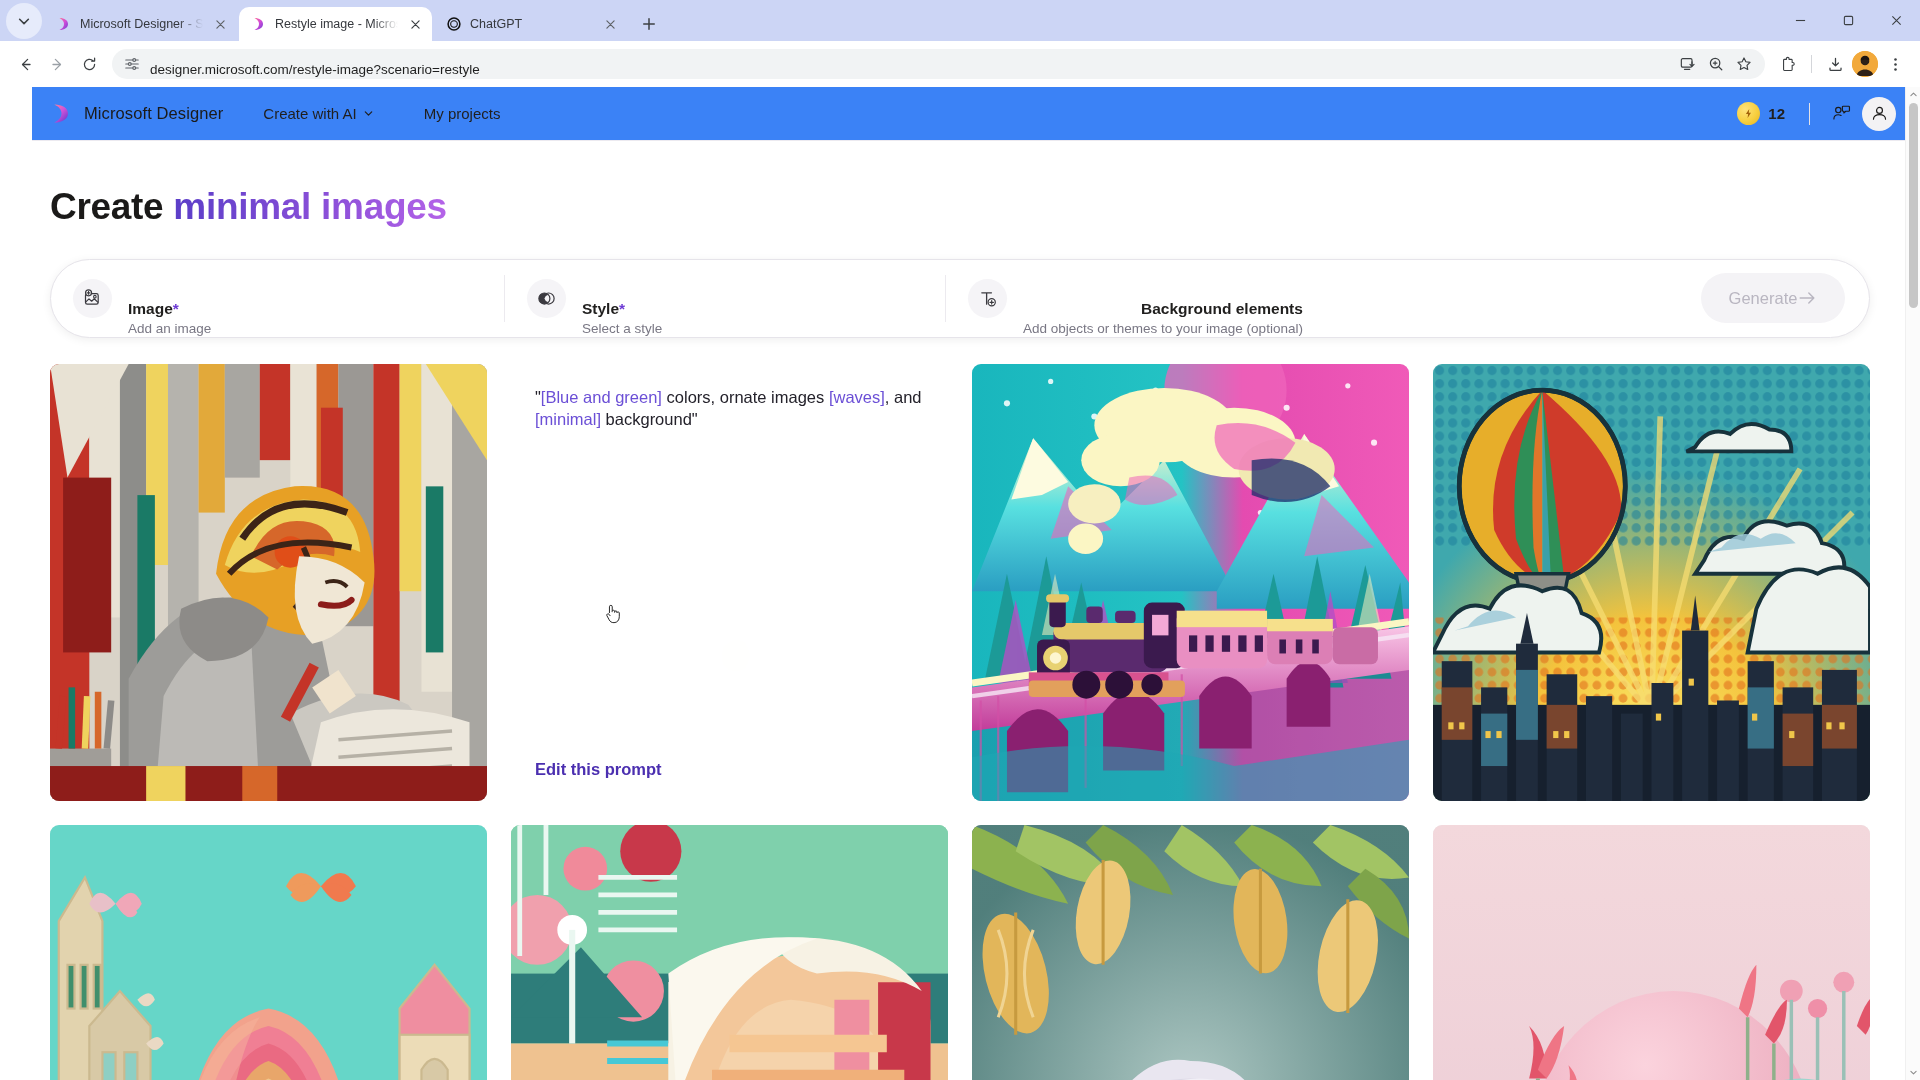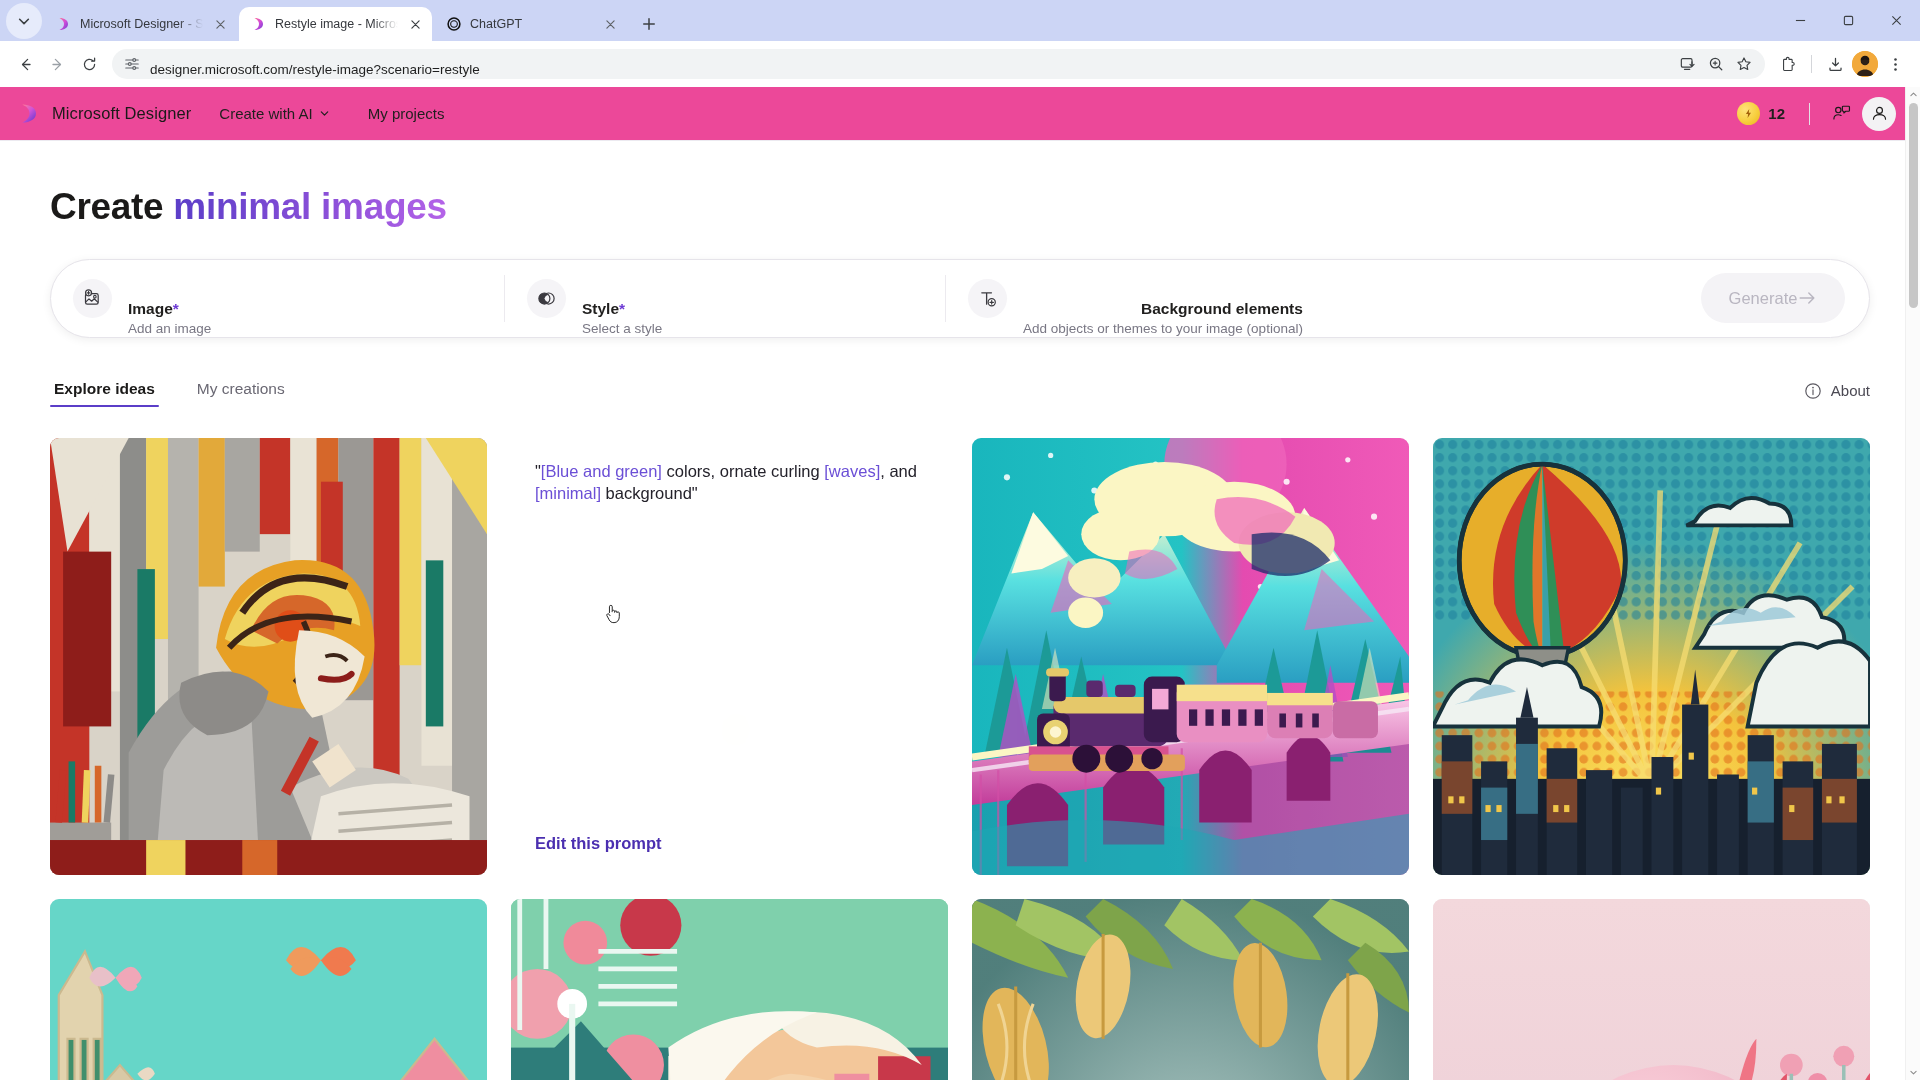--- a/index.html
+++ b/index.html
@@ -142,22 +142,23 @@
     position: relative;
     overflow: hidden;
   }
 
   .app-header {
     height: 54px;
     border-bottom: 1px solid #eceaf0;
     display: flex;
     align-items: center;
     padding: 0 24px 0 18px;
-    gap: 0;
-    background: #ec4899;
+    gap: 12px;
+    background: #3b82f6;
+    margin-left: 32px;
   }
   .brand { display: flex; align-items: center; gap: 11px; flex: none; }
   .brand-logo { width: 23px; height: 23px; }
   .brand-name { font-size: 16.5px; color: #1b1a19; font-weight: 400; letter-spacing: .1px; }
   .nav-link {
     font-size: 15px;
     color: #201f1e;
     padding: 6px 10px;
     border-radius: 5px;
     display: flex;
@@ -643,36 +644,20 @@
 
           <span class="gen-btn">
             <span>Generate</span>
             <svg viewBox="0 0 22 22">
                 <path d="M3.5 11h15M13 5.5l5.5 5.5L13 16.5" fill="none" stroke="#b9b6c1" stroke-width="1.6" stroke-linecap="round" stroke-linejoin="round"></path>
               </svg>
           </span>
         </div>
       </div>
 
-      <div class="tabs-row">
-        <div class="ctab active">
-          <span>Explore ideas</span>
-        </div>
-        <div class="ctab">
-          <span>My creations</span>
-        </div>
-        <div class="about">
-          <svg viewBox="0 0 20 20">
-            <circle cx="10" cy="10" r="8" fill="none" stroke="#5b5961" stroke-width="1.3"></circle>
-            <circle cx="10" cy="6.2" r="0.95" fill="#5b5961"></circle>
-            <path d="M10 8.8v5.2" stroke="#5b5961" stroke-width="1.3" stroke-linecap="round"></path>
-          </svg>
-          <span>About</span>
-        </div>
-      </div>
 
       <div class="gallery">
 
         <div class="card">
           <svg class="art" viewBox="0 0 100 100" preserveAspectRatio="xMidYMid slice">
             <rect width="100" height="100" fill="#d9d3c8"></rect>
             <g>
               <rect x="0" y="0" width="9" height="100" fill="#c43428"></rect>
               <rect x="9" y="0" width="7" height="58" fill="#e8e2d4"></rect>
               <rect x="16" y="0" width="6" height="100" fill="#8d8d8a"></rect>
@@ -736,21 +721,21 @@
             <ellipse cx="66" cy="26" rx="20" ry="14" fill="#f0d6d2"></ellipse>
             <ellipse cx="50" cy="56" rx="30" ry="22" fill="#e9c7c2"></ellipse>
             <ellipse cx="24" cy="68" rx="18" ry="16" fill="#dfe7e6"></ellipse>
             <ellipse cx="78" cy="70" rx="20" ry="18" fill="#cfdad9"></ellipse>
             <ellipse cx="50" cy="88" rx="34" ry="14" fill="#e4e2de"></ellipse>
             <path d="M10 40 Q40 20 80 44 Q60 70 20 64 Z" fill="#e3d4d2" opacity=".8"></path>
           </svg>
           <div class="veil"></div>
           <div class="prompt-body">
             <div class="prompt-text">
-              <span>"</span><span class="ph">[Blue and green]</span><span> colors, ornate curling </span><span class="ph">[waves]</span><span>, and </span><span class="ph">[minimal]</span><span> background"</span>
+              <span>"</span><span class="ph">[Blue and green]</span><span> colors, ornate images </span><span class="ph">[waves]</span><span>, and </span><span class="ph">[minimal]</span><span> background"</span>
             </div>
             <div class="edit-link">Edit this prompt</div>
           </div>
         </div>
 
         <div class="card">
           <svg class="art" viewBox="0 0 100 100" preserveAspectRatio="xMidYMid slice">
             <defs>
               <linearGradient id="sky" x1="0" y1="0" x2="1" y2="0">
                 <stop offset="0" stop-color="#19b6bd"></stop>

